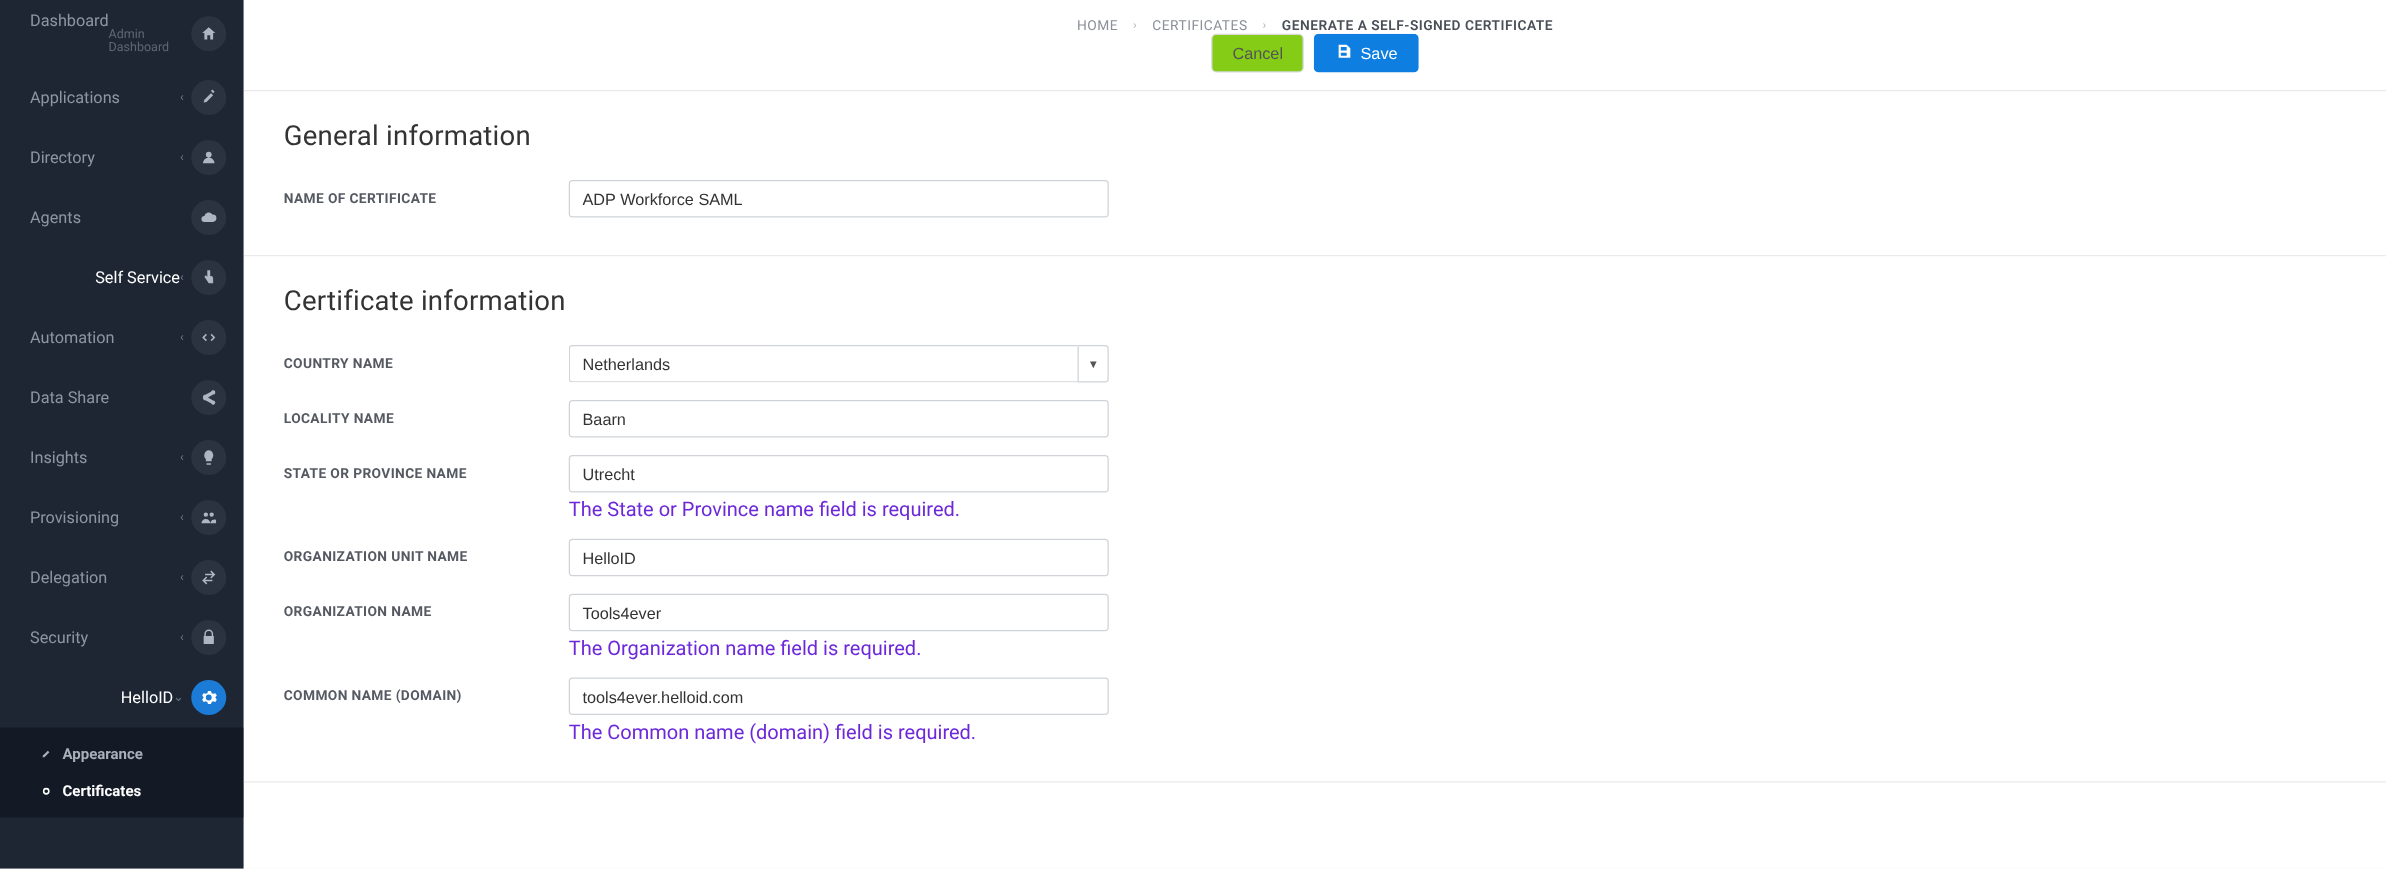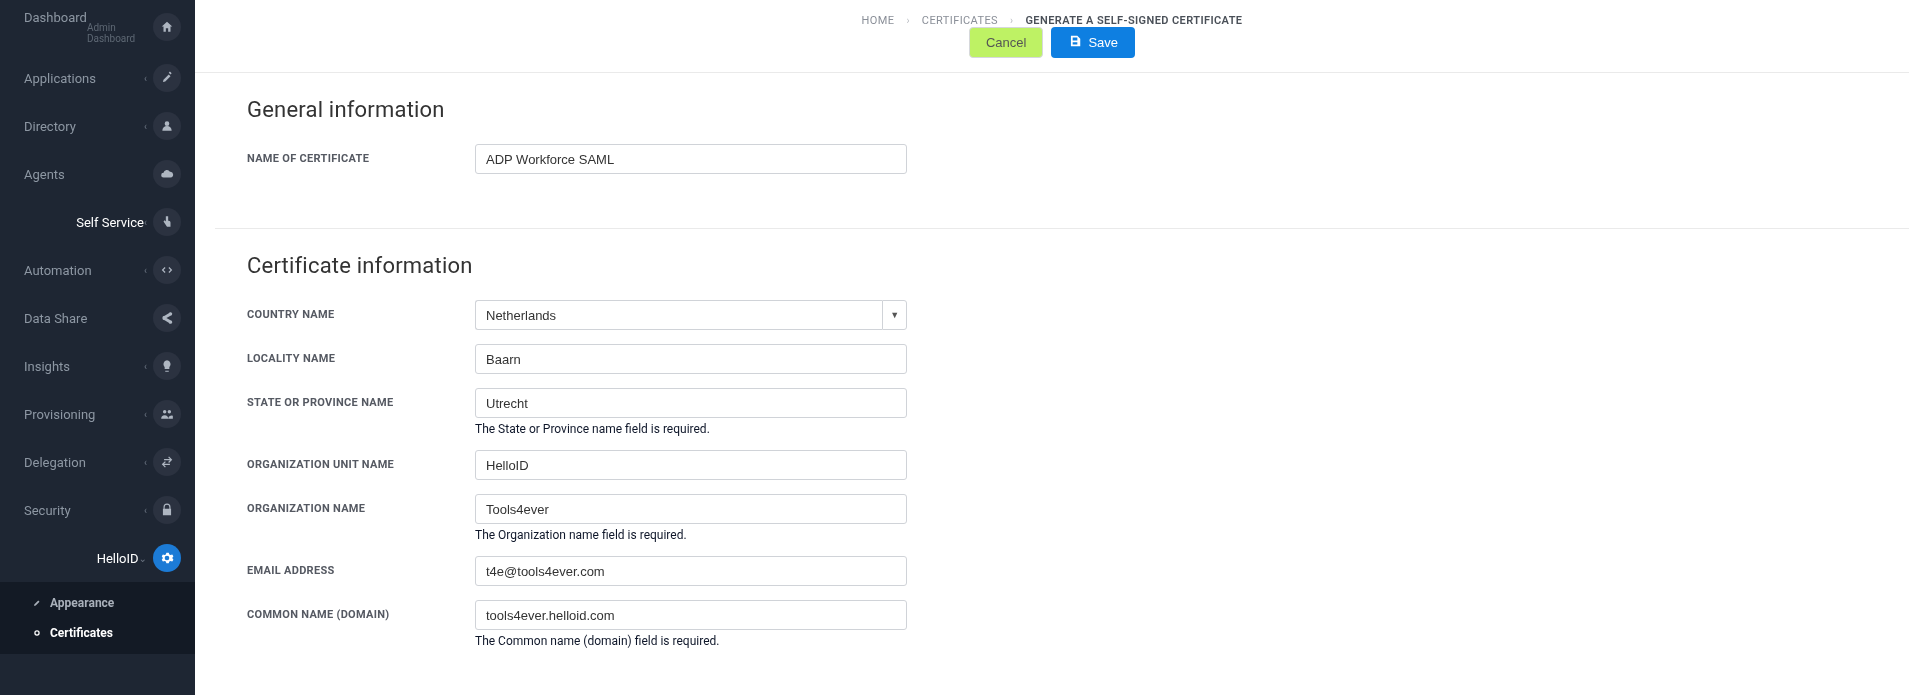--- a/index.html
+++ b/index.html
@@ -111,36 +111,35 @@
     padding: 6px 16px;
     border-radius: 4px;
     font-size: 13px;
     cursor: pointer;
     border: 1px solid transparent;
     display: inline-flex;
     align-items: center;
     gap: 6px;
   }
   .btn-default {
-    background: #bef264;
+    background: #84cc16;
     border-color: #d6d8dc;
     color: #555;
     justify-content: flex-end;
   }
   .btn-primary {
     background: #0e7fe1;
     color: #fff;
     justify-content: space-between;
   }
   .btn-primary svg { fill: #fff; }
 
   .panel {
-    padding: 24px 32px 40px;
+    padding: 24px 32px 16px;
     border-bottom: 1px solid #eaeaea;
-    margin-left: 20px;
   }
   .panel-title {
     font-size: 22px;
     font-weight: 400;
     color: #333;
     margin-bottom: 22px;
     letter-spacing: 0.2px;
   }
 
   .form-row {
@@ -183,22 +182,22 @@
     border-radius: 0 3px 3px 0;
     background: #fff;
     display: flex;
     align-items: center;
     justify-content: center;
     font-size: 9px;
     color: #555;
     cursor: pointer;
   }
   .error-msg {
-    font-size: 12px;
-    color: #0f172a;
+    font-size: 16px;
+    color: #6d28d9;
     margin-top: 4px;
   }
 
   
   svg { width: 14px; height: 14px; }
 </style>
 </head>
 <body>
 
 <nav class="sidebar">
@@ -462,26 +461,20 @@
     </div>
 
     <div class="form-row">
       <label class="form-label">ORGANIZATION NAME</label>
       <div class="form-control-wrap">
         <input class="form-input" type="text" value="Tools4ever" style="">
         <div class="error-msg">The Organization name field is required.</div>
       </div>
     </div>
 
-    <div class="form-row">
-      <label class="form-label">EMAIL ADDRESS</label>
-      <div class="form-control-wrap">
-        <input class="form-input" type="text" value="t4e@tools4ever.com" style="">
-      </div>
-    </div>
 
     <div class="form-row">
       <label class="form-label">COMMON NAME (DOMAIN)</label>
       <div class="form-control-wrap">
         <input class="form-input" type="text" value="tools4ever.helloid.com" style="">
         <div class="error-msg">The Common name (domain) field is required.</div>
       </div>
     </div>
 
   </section>

